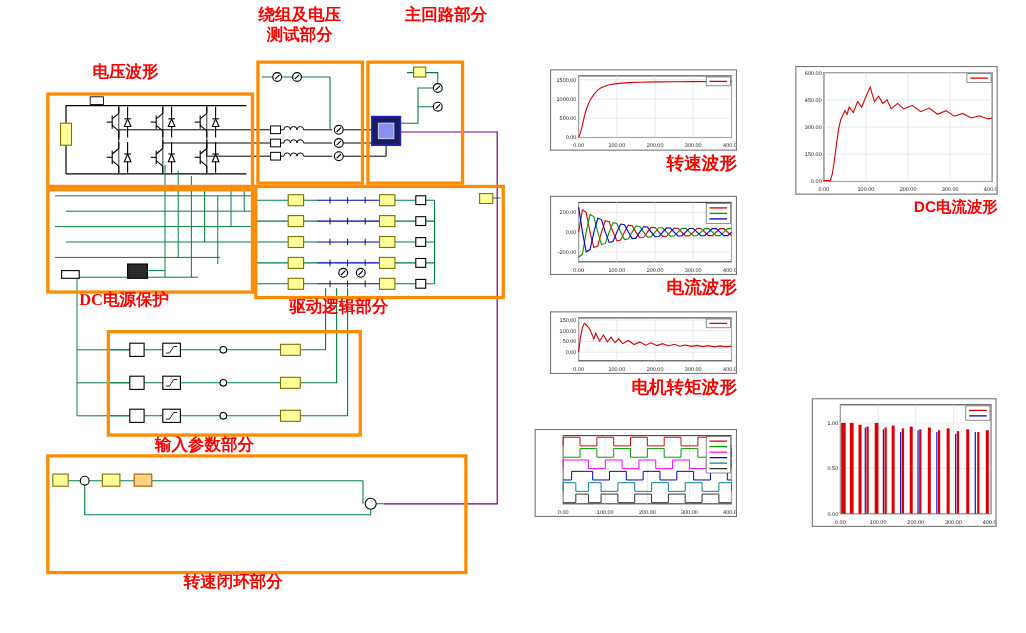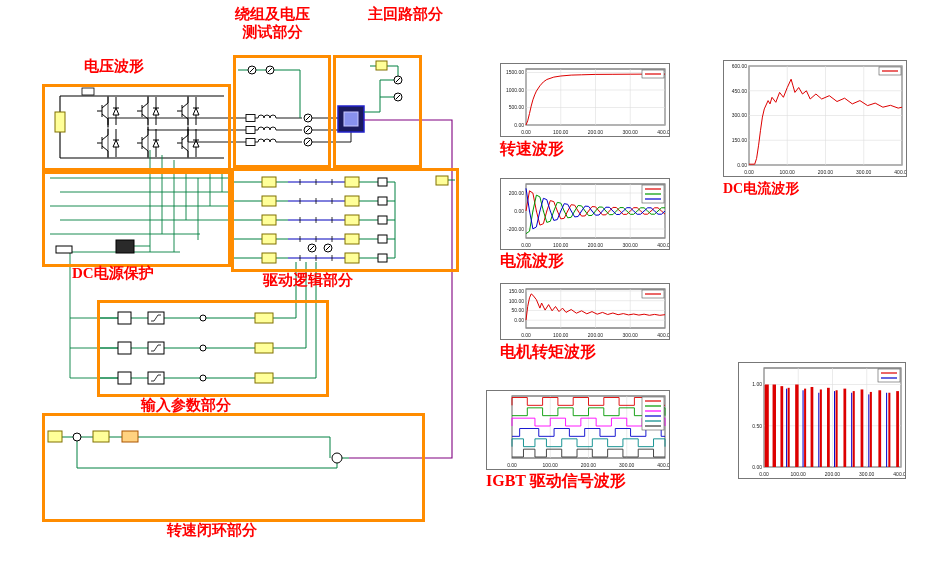--- a/index.html
+++ b/index.html
@@ -4,22 +4,22 @@
 <style>
   *{margin:0;padding:0;box-sizing:border-box}
   html,body{width:933px;height:575px;background:#fff;overflow:hidden;
     font-family:"Liberation Sans","DejaVu Sans",sans-serif}
   .canvas{position:absolute;left:0;top:0;width:933px;height:575px;background:#fff}
   .schem{position:absolute;left:0;top:0}
   .secbox{position:absolute;border:3px solid #ff8c00;background:transparent}
   .slabel{position:absolute;color:#ff0000;font-size:15px;font-weight:bold;line-height:18px;
     font-family:"Liberation Serif","DejaVu Serif",serif;white-space:nowrap}
   .slabel.center{text-align:center}
-  .caption{position:absolute;color:#ff0000;font-size:16px;font-weight:bold;text-align:left;
-    font-family:Liberation Serif, serif;white-space:nowrap}
+  .caption{position:absolute;color:#ff0000;font-size:16px;font-weight:bold;text-align:right;
+    font-family:Liberation Sans, sans-serif;white-space:nowrap}
   .plot{position:absolute;background:#ffffff;border:1px solid #777}
   .plot svg{display:block}
 </style>
 </head>
 <body>
 
 <div class="canvas">
 
   <svg class="schem" width="480" height="545">
     <defs>
@@ -292,21 +292,20 @@
         <path d="M25 66 L36.475 66 L36.475 58.16666666666667 L47.95 58.16666666666667 L47.95 66 L59.425000000000004 66 L59.425000000000004 58.16666666666667 L74.725 58.16666666666667 L74.725 66 L90.02499999999999 66 L90.02499999999999 58.16666666666667 L105.325 58.16666666666667 L105.325 66 L120.625 66 L120.625 58.16666666666667 L135.925 58.16666666666667 L135.925 66 L151.225 66 L151.225 58.16666666666667 L166.525 58.16666666666667 L166.525 66 L178 66" fill="none" stroke="#333333" stroke-width="0.9"></path>
         <rect x="155" y="6" width="22" height="33" fill="#fff" stroke="#555" stroke-width="0.6"></rect>
         <line x1="158" y1="10" x2="174" y2="10" stroke="#dd0000" stroke-width="1.2"></line>
         <line x1="158" y1="15" x2="174" y2="15" stroke="#009900" stroke-width="1.2"></line>
         <line x1="158" y1="20" x2="174" y2="20" stroke="#ff00ff" stroke-width="1.2"></line>
         <line x1="158" y1="25" x2="174" y2="25" stroke="#0000cc" stroke-width="1.2"></line>
         <line x1="158" y1="30" x2="174" y2="30" stroke="#008888" stroke-width="1.2"></line>
         <line x1="158" y1="35" x2="174" y2="35" stroke="#333333" stroke-width="1.2"></line>
       </svg>
     </div>
-  <div class="caption" style="left:486px;top:471px;width:200px">IGBT 驱动信号波形</div>
 
   <div class="plot" style="left:738px;top:362px;width:168px;height:117px">
       <svg width="166" height="115">
         <rect x="25" y="5" width="137" height="99" fill="#fff" stroke="#444" stroke-width="1"></rect>
         <line x1="25" y1="5" x2="25" y2="104" stroke="#ddd" stroke-width="0.6"></line>
         <text x="25" y="113" font-size="5" text-anchor="middle" fill="#222">0.00</text>
         <line x1="59.25" y1="5" x2="59.25" y2="104" stroke="#ddd" stroke-width="0.6"></line>
         <text x="59.25" y="113" font-size="5" text-anchor="middle" fill="#222">100.00</text>
         <line x1="93.5" y1="5" x2="93.5" y2="104" stroke="#ddd" stroke-width="0.6"></line>
         <text x="93.5" y="113" font-size="5" text-anchor="middle" fill="#222">200.00</text>

